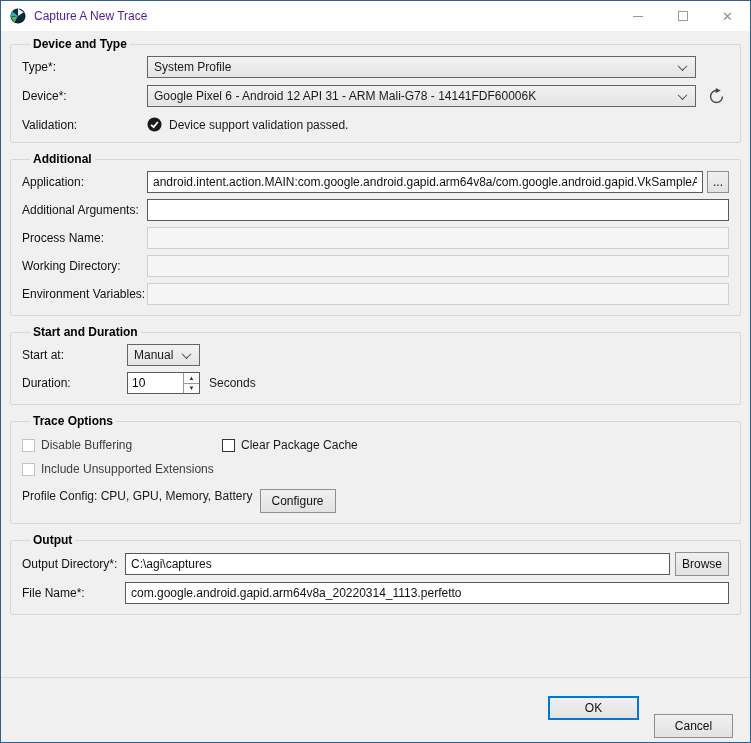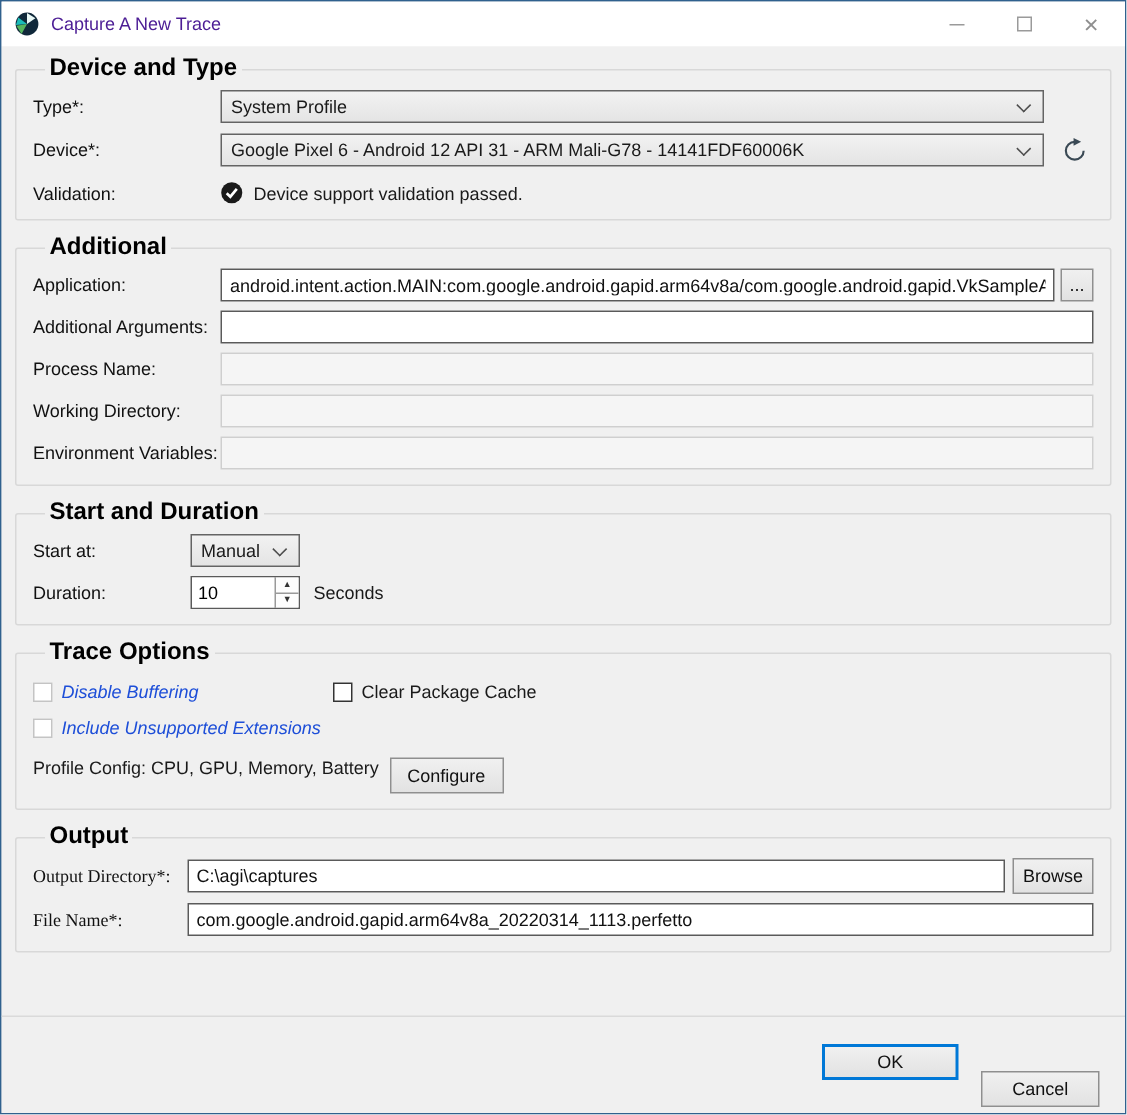--- a/index.html
+++ b/index.html
@@ -29,28 +29,28 @@
   .glyph-max { width: 10px; height: 10px; border: 1px solid #9a9a9a; display: inline-block; }
   .glyph-close { color: #8f8f8f; font-size: 13px; line-height: 1; }
 
   
   .content { flex: 1 1 auto; padding: 6px 9px 0 9px; background: #f0f0f0; display: flex; flex-direction: column; }
 
   fieldset {
     border: 1px solid #d8d8d8; border-radius: 2px;
     padding: 3px 11px 10px 11px; margin-bottom: 9px;
   }
-  legend { font-weight: bold; font-size: 16px; color: #000; padding: 0 3px; margin-left: 8px; }
+  legend { font-weight: bold; font-size: 12px; color: #000; padding: 0 3px; margin-left: 8px; }
 
   .row { display: flex; align-items: center; margin-top: 6px; }
   .row:first-of-type { margin-top: 2px; }
   .lbl { flex: 0 0 auto; color: #111; }
   .lbl.w125 { width: 125px; }
   .lbl.w105 { width: 105px; }
-  .lbl.w103 { width: 103px; font-family: Liberation Serif, serif; }
+  .lbl.w103 { width: 103px; }
 
   
   .combobox {
     position: relative; height: 22px; flex: 1 1 auto;
     background: linear-gradient(#f2f2f2, #e4e4e4);
     border: 1px solid #646464;
     display: flex; align-items: center; padding: 0 24px 0 6px;
     overflow: hidden; white-space: nowrap;
   }
   .combobox.fixed { flex: 0 0 73px; width: 73px; }
@@ -94,21 +94,21 @@
   
   .validation-row { margin-top: 9px; }
   .valid-icon { width: 15px; height: 15px; margin-right: 7px; flex: 0 0 15px; }
 
   
   .cb-item { display: flex; align-items: center; height: 20px; }
   .cb-item .box {
     width: 13px; height: 13px; border: 1px solid #333; background: #fff; margin-right: 6px; flex: 0 0 13px;
   }
   .cb-item.disabled .box { border-color: #c4c4c4; }
-  .cb-item.disabled .cb-label { color: #1d4ed8; font-style: italic; }
+  .cb-item.disabled .cb-label { color: #404040; }
   .cb-row { display: flex; margin-top: 4px; }
   .cb-col1 { width: 200px; }
   .profile-row { display: flex; margin-top: 10px; }
 
   
   .refresh-btn { width: 26px; height: 24px; background: transparent; border: none; padding: 0; display: flex; align-items: center; justify-content: center; }
 
   
   .footer {
     flex: 0 0 43px; border-top: 1px solid #dadada; background: #f0f0f0;

